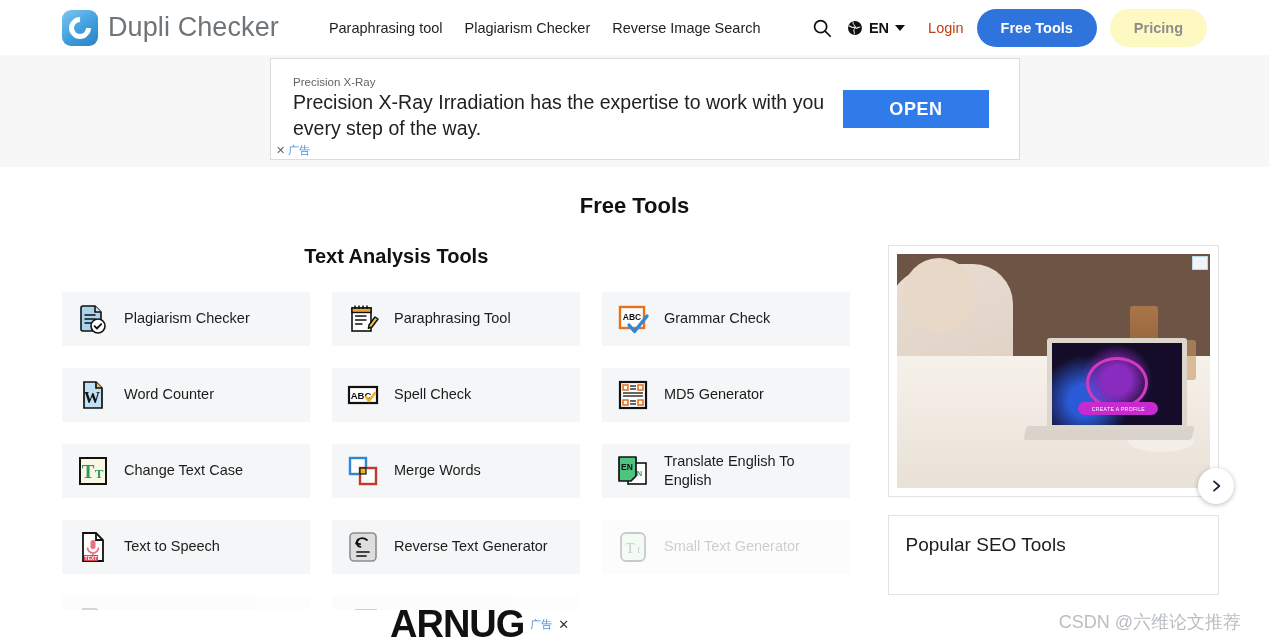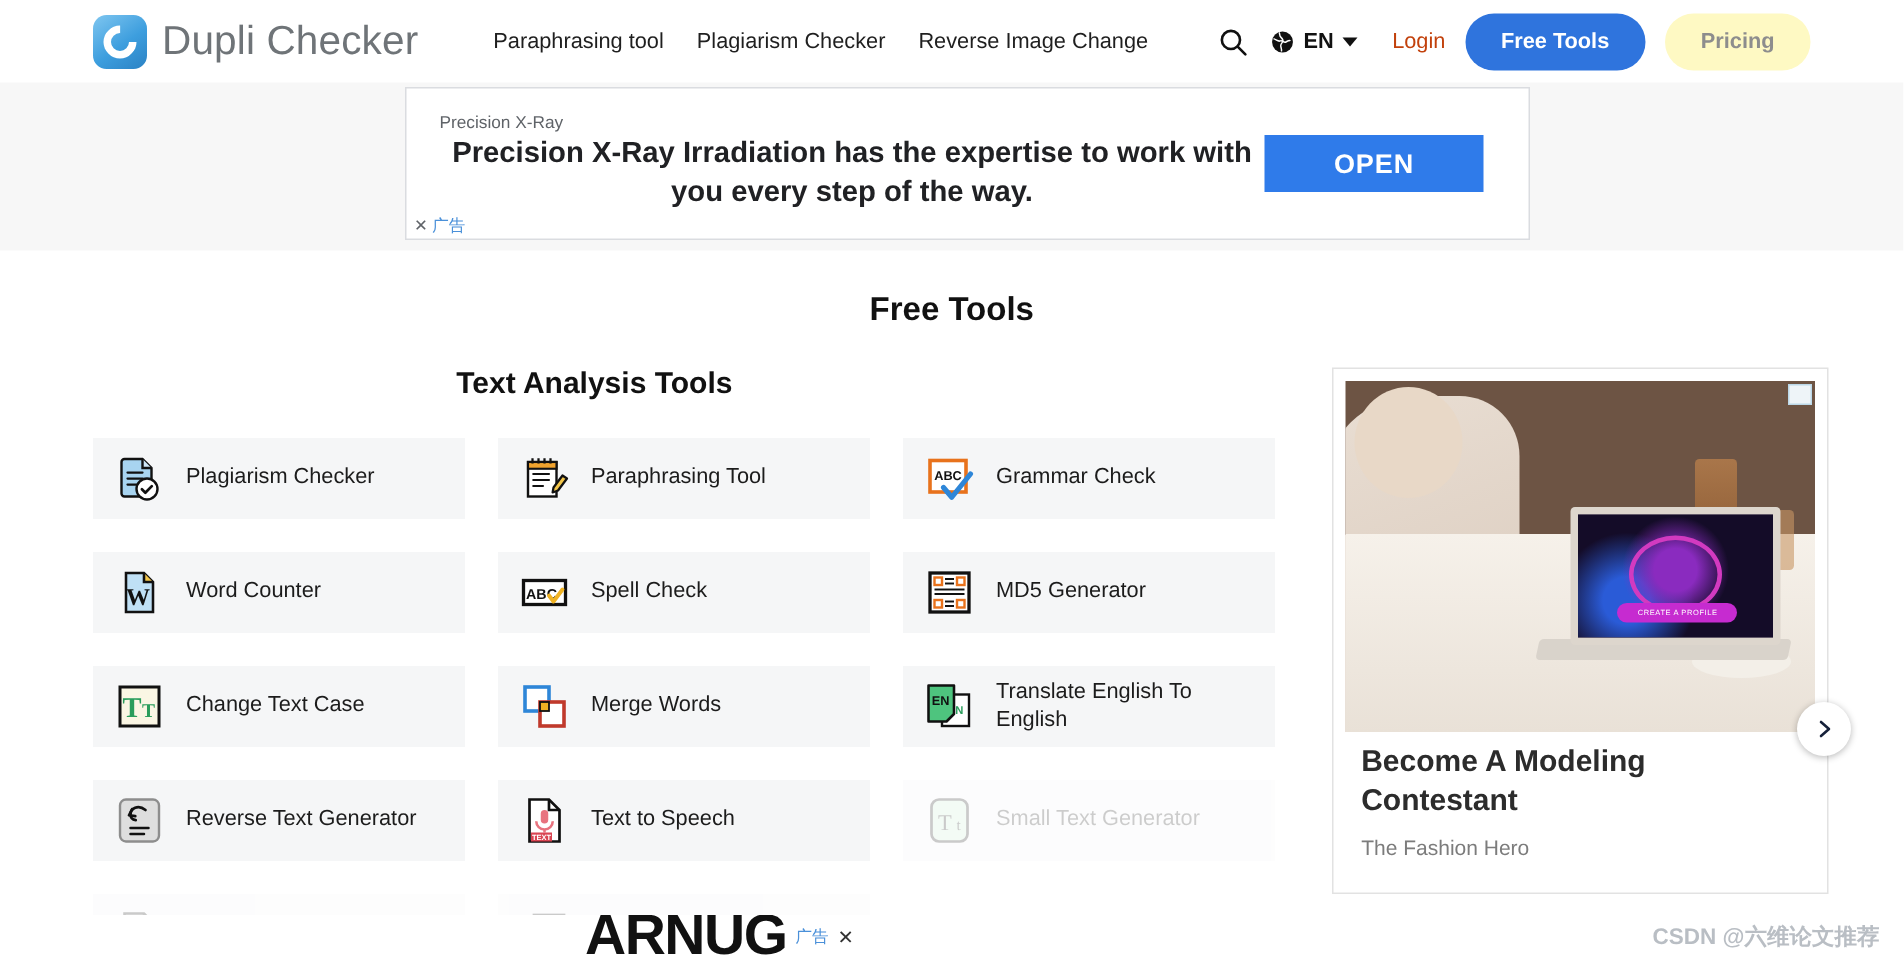--- a/index.html
+++ b/index.html
@@ -77,23 +77,22 @@
   #top-ad-band { background: #f7f7f7; height: 112px; position: relative; }
   #top-ad {
     position: absolute; left: 270px; top: 3px;
     width: 750px; height: 102px;
     background: #fff; border: 1px solid #dadce0;
     display: flex; align-items: center;
   }
   .ad-copy { padding: 10px 0 10px 22px; flex: 1; }
   .ad-brand { font-size: 11.5px; color: #5f6368; margin-bottom: 2px; }
   .ad-head {
-    font-size: 19.5px; font-weight: 700; color: #202124; line-height: 1.32;
+    font-size: 19.5px; font-weight: 400; color: #202124; line-height: 1.32;
     max-width: 560px;
-    text-align: center;
   }
   .ad-open {
     background: #2f7bea; color: #fff; border: none;
     font-size: 18px; font-weight: 600; letter-spacing: .6px;
     width: 146px; height: 38px; margin-right: 30px; cursor: pointer;
     font-family: "Liberation Sans", sans-serif;
   }
   .ad-tag {
     position: absolute; left: 5px; bottom: 1px;
     font-size: 11px; color: #4a90d9; display: flex; align-items: center; gap: 3px;
@@ -234,40 +233,40 @@
   }
   #bottom-ad-text {
     font-family: "Liberation Serif", serif;
     font-size: 17px; color: #111; margin-left: 4px; white-space: nowrap;
   }
   #bottom-ad-tag {
     margin-left: 6px; font-size: 11px; color: #4a90d9; white-space: nowrap;
   }
   #bottom-ad-close { margin-left: 6px; font-size: 13px; color: #333; cursor: pointer; }
   #watermark {
-    position: absolute; right: 16px; bottom: 4px;
-    font-size: 15px; color: #b9bec4; white-space: nowrap; font-weight: bold;
+    position: absolute; right: 28px; bottom: 4px;
+    font-size: 18px; color: #b9bec4; white-space: nowrap;
   }
 </style>
 </head>
 <body>
 
 <div id="site-header">
 
   <div class="logo-wrap">
     <span class="logo-mark">
       <span class="ring"></span>
     </span>
     <span class="logo-text">Dupli Checker</span>
   </div>
 
   <nav class="nav-links">
     <a href="#">Paraphrasing tool</a>
     <a href="#">Plagiarism Checker</a>
-    <a href="#">Reverse Image Change</a>
+    <a href="#">Reverse Image Search</a>
   </nav>
 
   <div class="header-right">
     <span class="ic">
       <svg width="22" height="22" viewBox="0 0 24 24" fill="none" stroke="#111" stroke-width="1.9">
         <circle cx="10.5" cy="10.5" r="6.6"></circle>
           <line x1="15.4" y1="15.4" x2="21" y2="21" stroke-linecap="round"></line>
       </svg>
     </span>
     <div class="lang-box">
@@ -433,45 +432,45 @@
             <path d="M3 3h17v19l-5 5H3z" fill="#4ec47e" stroke="#111" stroke-width="1.7" stroke-linejoin="round"></path>
             <text x="11" y="16" font-family="Liberation Sans, sans-serif" font-size="8.5" font-weight="700" fill="#111" text-anchor="middle">EN</text>
           </svg>
         </span>
         <span class="t-label">Translate English To English</span>
       </div>
 
       <div class="tool-card">
         <span class="tool-ico">
           <svg width="34" height="34" viewBox="0 0 34 34">
+            <path d="M7 3h13l7 7v21H7z" fill="#fff" stroke="#111" stroke-width="1.8"></path>
+            <path d="M20 3v7h7" fill="none" stroke="#111" stroke-width="1.8"></path>
+            <rect x="14.5" y="10" width="5" height="9" rx="2.5" fill="#e8737f"></rect>
+            <path d="M11.5 17.5a5.5 5.5 0 0 0 11 0" fill="none" stroke="#e8737f" stroke-width="1.7"></path>
+            <line x1="17" y1="23" x2="17" y2="25" stroke="#e8737f" stroke-width="1.7"></line>
+            <rect x="8" y="25" width="14" height="6" fill="#d94452"></rect>
+            <text x="15" y="29.8" font-family="Liberation Sans, sans-serif" font-size="5" font-weight="700" fill="#fff" text-anchor="middle">TEXT</text>
+          </svg>
+        </span>
+        <span class="t-label">Text to Speech</span>
+      </div>
+
+      <div class="tool-card">
+        <span class="tool-ico">
+          <svg width="34" height="34" viewBox="0 0 34 34">
             <rect x="4" y="3" width="26" height="28" rx="4" fill="#dedede" stroke="#8d8d8d" stroke-width="1.6"></rect>
             <path d="M21 10c-5-4-10-1-10 3 0 2 1.5 3.5 3.5 3.8" fill="none" stroke="#111" stroke-width="1.8" stroke-linecap="round"></path>
             <path d="M12 9.5l-2 4 4.2.6" fill="none" stroke="#111" stroke-width="1.8" stroke-linecap="round" stroke-linejoin="round"></path>
             <g stroke="#111" stroke-width="1.7" stroke-linecap="round">
                 <line x1="11" y1="22" x2="23" y2="22"></line>
                 <line x1="11" y1="26" x2="20" y2="26"></line>
               </g>
           </svg>
         </span>
         <span class="t-label">Reverse Text Generator</span>
-      </div>
-
-      <div class="tool-card">
-        <span class="tool-ico">
-          <svg width="34" height="34" viewBox="0 0 34 34">
-            <path d="M7 3h13l7 7v21H7z" fill="#fff" stroke="#111" stroke-width="1.8"></path>
-            <path d="M20 3v7h7" fill="none" stroke="#111" stroke-width="1.8"></path>
-            <rect x="14.5" y="10" width="5" height="9" rx="2.5" fill="#e8737f"></rect>
-            <path d="M11.5 17.5a5.5 5.5 0 0 0 11 0" fill="none" stroke="#e8737f" stroke-width="1.7"></path>
-            <line x1="17" y1="23" x2="17" y2="25" stroke="#e8737f" stroke-width="1.7"></line>
-            <rect x="8" y="25" width="14" height="6" fill="#d94452"></rect>
-            <text x="15" y="29.8" font-family="Liberation Sans, sans-serif" font-size="5" font-weight="700" fill="#fff" text-anchor="middle">TEXT</text>
-          </svg>
-        </span>
-        <span class="t-label">Text to Speech</span>
       </div>
 
       <div class="tool-card faded">
         <span class="tool-ico">
           <svg width="34" height="34" viewBox="0 0 34 34">
             <rect x="5" y="3" width="24" height="28" rx="5" fill="#cdf0d6" stroke="#111" stroke-width="1.8"></rect>
             <text x="14" y="23" font-family="Liberation Serif, serif" font-size="15" fill="#111" text-anchor="middle">T</text>
             <text x="23" y="23" font-family="Liberation Serif, serif" font-size="10" fill="#111" text-anchor="middle">t</text>
           </svg>
         </span>
@@ -516,24 +515,20 @@
         <div class="pi-glass"></div>
         <div class="pi-plate"></div>
         <div class="pi-laptop-base"></div>
         <div class="pi-laptop-screen">
           <div class="pi-scr-glow"></div>
           <div class="pi-scr-ring"></div>
           <div class="pi-scr-btn">CREATE A PROFILE</div>
         </div>
         <div class="pi-adchoice"></div>
       </div>
-      <div id="promo-body">
-        <div id="promo-title">Become A Modeling Contestant</div>
-        <div id="promo-sub">The Fashion Hero</div>
-      </div>
       <div id="promo-next">
         <svg width="16" height="16" viewBox="0 0 24 24" fill="none" stroke="#16213a" stroke-width="2.6" stroke-linecap="round" stroke-linejoin="round">
           <polyline points="9,5 17,12 9,19"></polyline>
         </svg>
       </div>
     </div>
 
     <div id="seo-card">
       <div id="seo-title">Popular SEO Tools</div>
 

